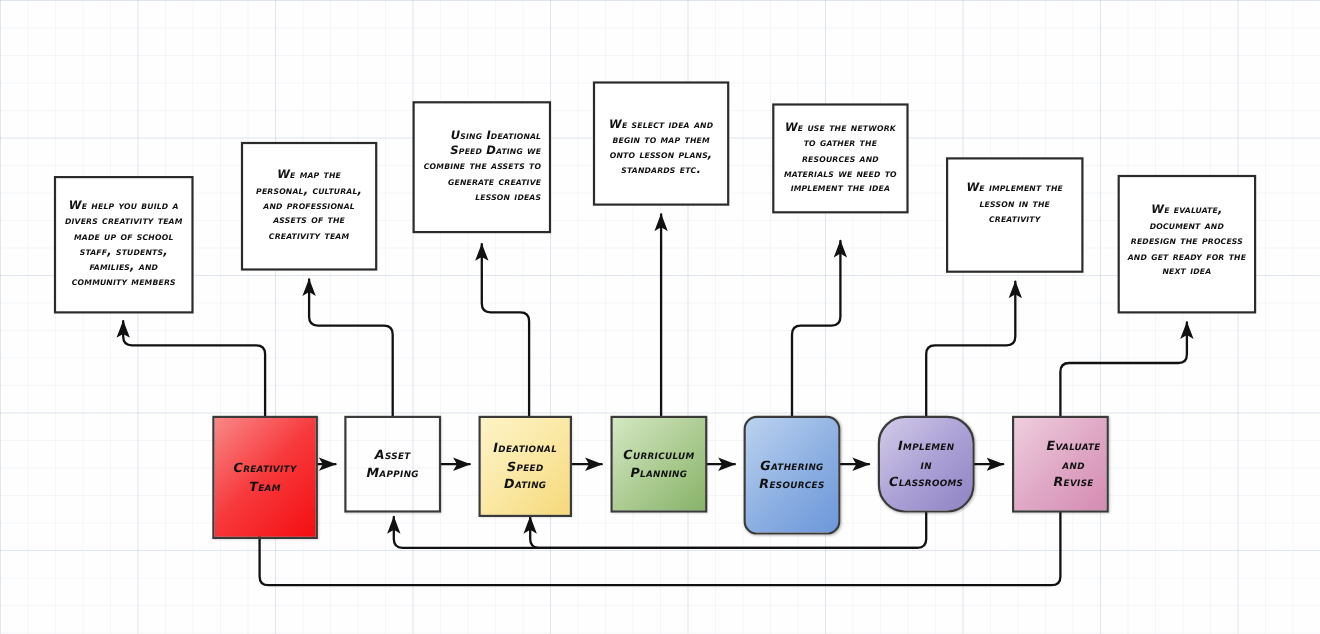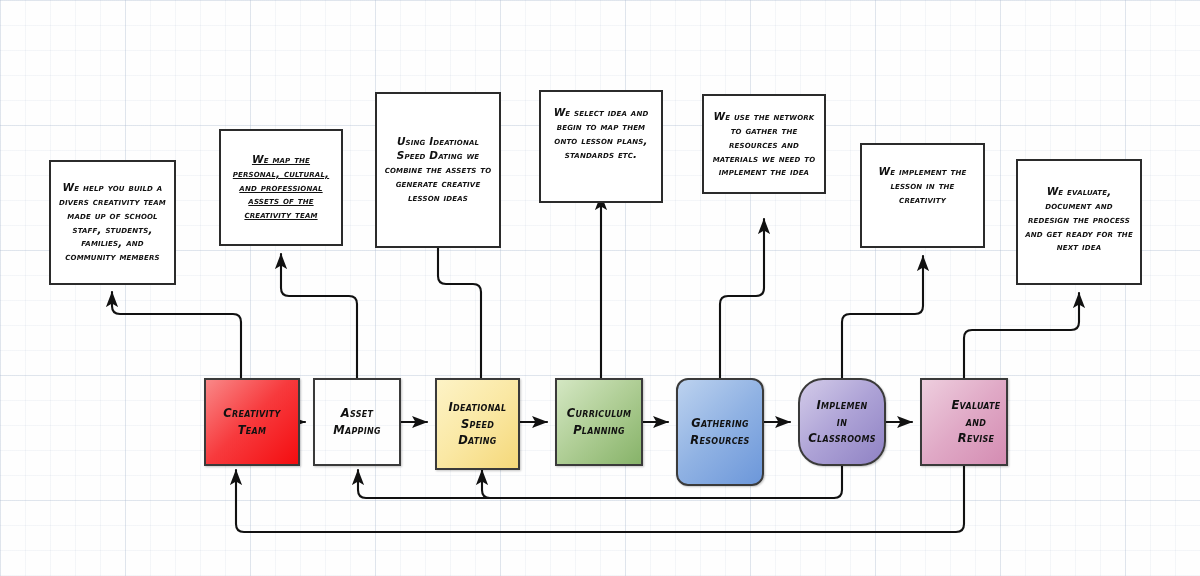--- a/index.html
+++ b/index.html
@@ -126,45 +126,45 @@
       <path d="M834,498 L366,498 Q358,498 358,490 L358,470" marker-end="url(#ah)"></path>
 
       <path d="M964,466 L964,524 Q964,532 956,532 L244,532 Q236,532 236,524 L236,470" marker-end="url(#ah)"></path>
     </g>
   </svg>
 
   <div class="note" style="left:49px; top:160px; width:127px; height:125px;">
     <span>We help you build a divers creativity team made up of school staff, students, families, and community members</span>
   </div>
 
-  <div class="note" style="left:219px; top:129px; width:124px; height:117px;text-decoration:underline;">
+  <div class="note" style="left:219px; top:129px; width:124px; height:117px;">
     <span>We map the personal, cultural, and professional assets of the creativity team</span>
   </div>
 
-  <div class="note" style="left:375px; top:92px; width:126px; height:156px;">
+  <div class="note" style="left:375px; top:92px; width:126px; height:120px;text-align:right;">
     <span>Using Ideational Speed Dating we combine the assets to generate creative lesson ideas</span>
   </div>
 
-  <div class="note" style="left:539px; top:74px; width:124px; height:113px; align-items:flex-start; padding-top:14px;margin-top:16px;">
+  <div class="note" style="left:539px; top:74px; width:124px; height:113px; align-items:center; padding-top:14px;">
     <span>We select idea and begin to map them onto lesson plans, standards etc.</span>
   </div>
 
   <div class="note" style="left:702px; top:94px; width:124px; height:100px; align-items:flex-start; padding-top:14px;">
     <span>We use the network to gather the resources and materials we need to implement the idea</span>
   </div>
 
   <div class="note" style="left:860px; top:143px; width:125px; height:105px; align-items:flex-start; padding-top:20px;">
     <span>We implement the lesson in the creativity</span>
   </div>
 
   <div class="note" style="left:1016px; top:159px; width:126px; height:126px; align-items:flex-start; padding-top:24px;">
     <span>We evaluate, document and redesign the process and get ready for the next idea</span>
   </div>
 
-  <div class="proc" style="left:204px; top:378px; width:96px; height:88px;
+  <div class="proc" style="left:193px; top:378px; width:96px; height:112px;
               background:linear-gradient(135deg,#f98888 0%,#f73a3d 48%,#f40d10 100%);">
     <span class="ptext">Creativity
 Team</span>
   </div>
 
   <div class="proc" style="left:313px; top:378px; width:88px; height:88px;
               background:linear-gradient(135deg,#fbd08a 0%,#f9b martins 0%,#f9b busy 0%,#f9b84f 50%,#f79b16 100%);">
     <span class="ptext">Asset
 Mapping</span>
   </div>

